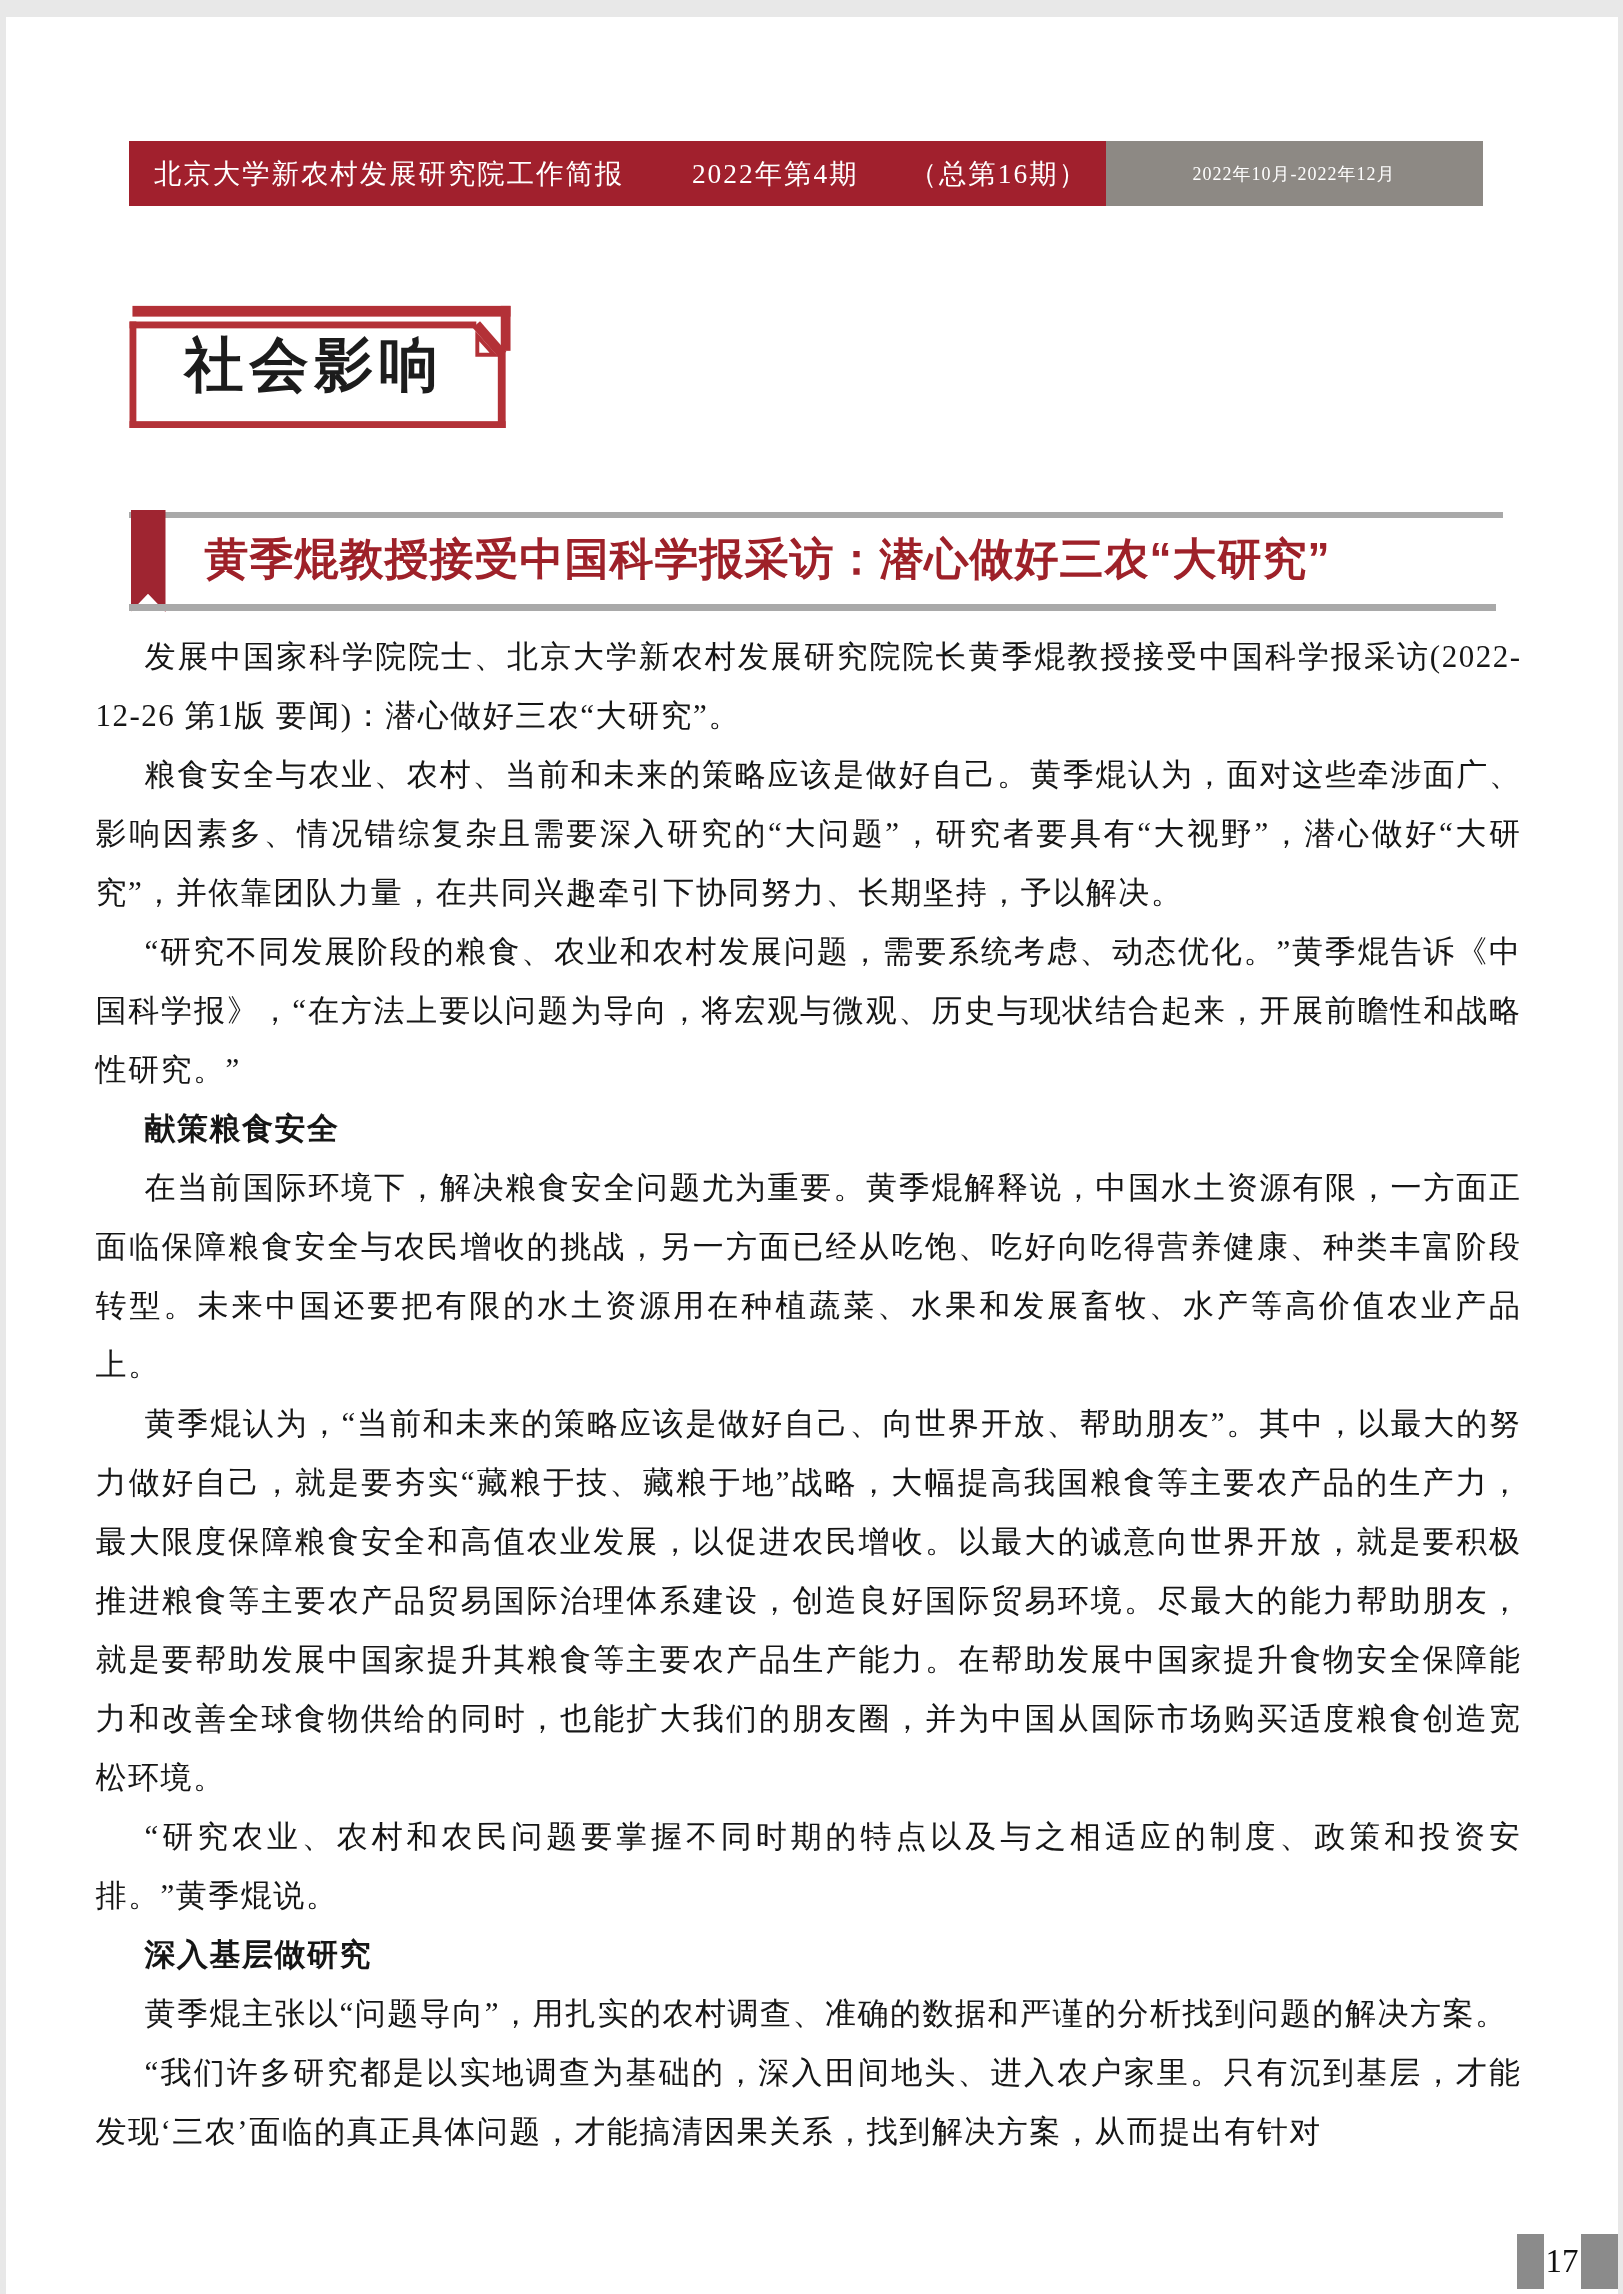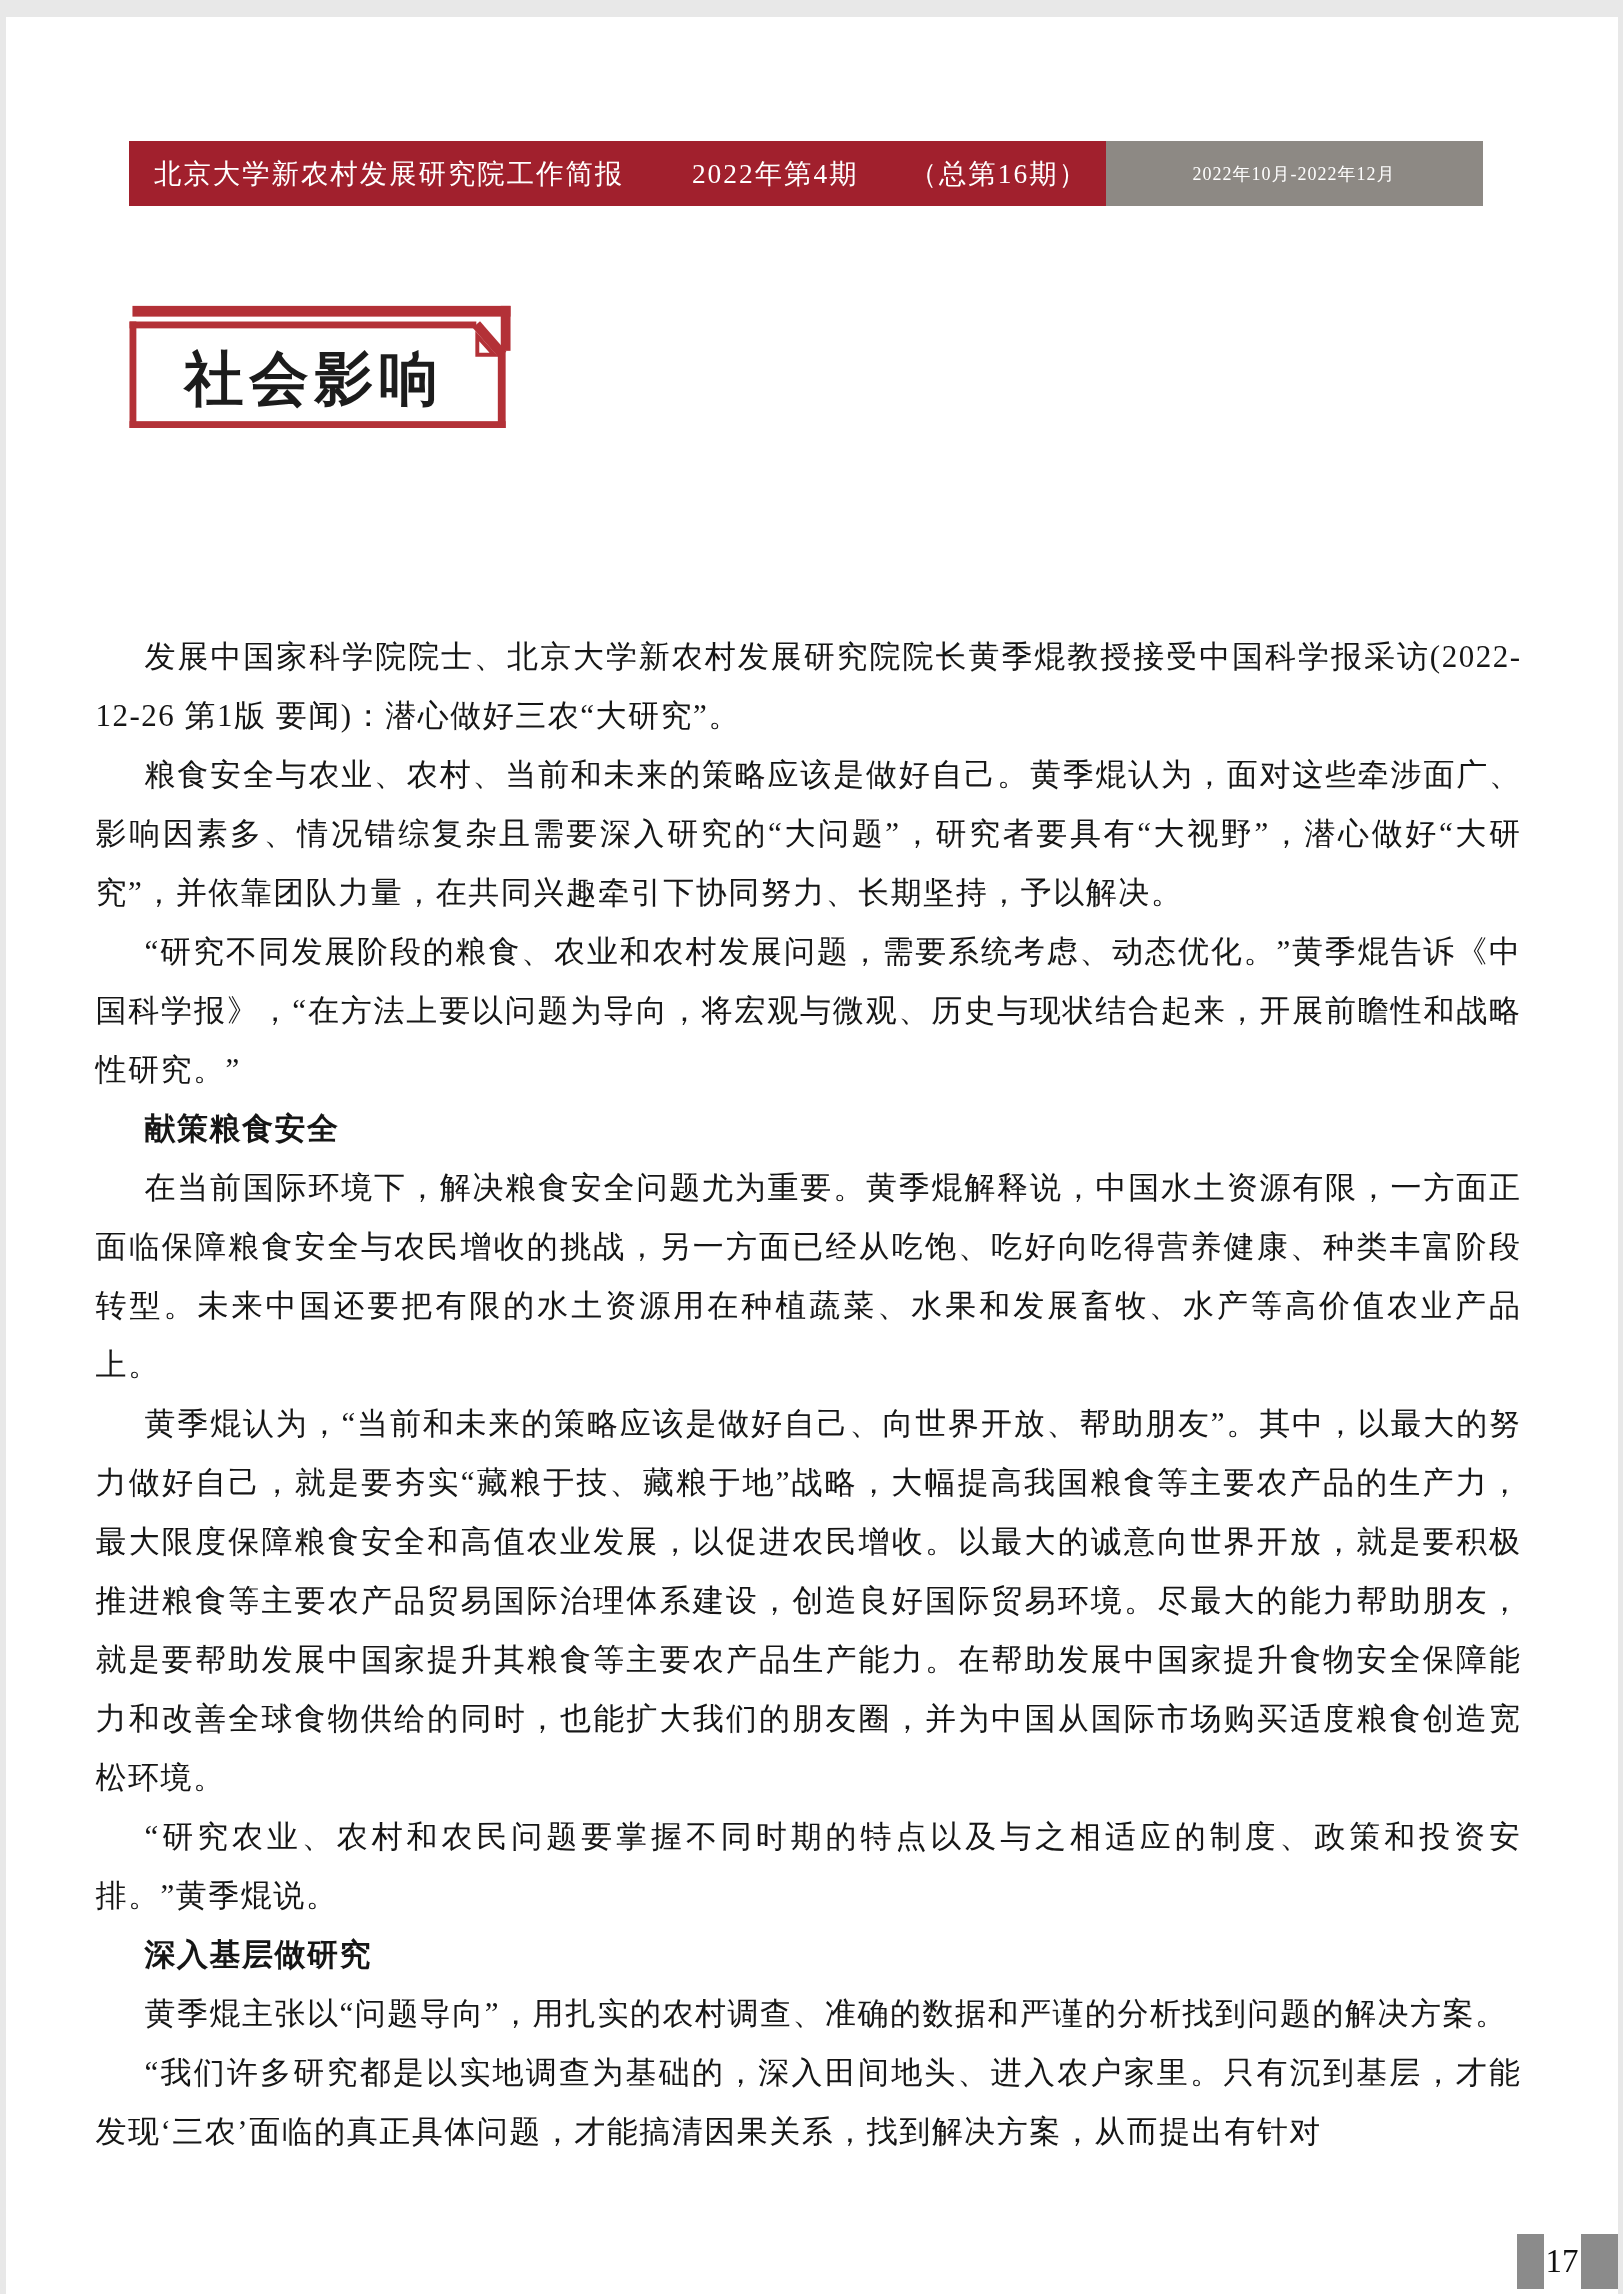--- a/index.html
+++ b/index.html
@@ -25,21 +25,21 @@
   .topbar-gray{
     width:377px;height:65px;background:#8d8984;color:#ffffff;
     display:flex;align-items:center;justify-content:center;
     font-size:18px;letter-spacing:1px;white-space:nowrap;
   }
 
   
   .badge{position:absolute;left:123px;top:284px;width:384px;height:127px;}
   .badge svg{position:absolute;left:0;top:0;}
   .badge-text{
-    position:absolute;left:56px;top:40px;
+    position:absolute;left:56px;top:26px;
     font-family:"Liberation Sans","DejaVu Sans",sans-serif;
     font-weight:900;font-size:59px;letter-spacing:5.9px;color:#1c1c1c;
     line-height:76px;white-space:nowrap;
   }
 
   
   .banner{position:absolute;left:123px;top:493px;width:1374px;height:104px;}
   .banner .line-top{position:absolute;left:0;top:2px;width:1374px;height:5.9px;background:#a9a9a9;}
   .banner .line-bottom{position:absolute;left:0;top:94px;width:1367px;height:6.9px;background:#a9a9a9;}
   .ribbon{
@@ -108,20 +108,26 @@
 
       <rect x="377" y="52" width="8" height="78" fill="#b33137"></rect>
 
       <line x1="355" y1="24" x2="382" y2="55" stroke="#b33137" stroke-width="10"></line>
 
       <polygon points="356,36 373,55 356,55" fill="#ffffff" stroke="#b33137" stroke-width="4"></polygon>
     </svg>
     <span class="badge-text">社会影响</span>
   </div>
 
+  <div class="banner">
+    <div class="line-top"></div>
+    <div class="ribbon"></div>
+    <h1 class="article-title">黄季焜教授接受中国科学报采访：潜心做好三农“大研究”</h1>
+    <div class="line-bottom"></div>
+  </div>
 
   <main class="article-body">
     <p class="para">发展中国家科学院院士、北京大学新农村发展研究院院长黄季焜教授接受中国科学报采访(2022-12-26 第1版 要闻)：潜心做好三农“大研究”。</p>
     <p class="para">粮食安全与农业、农村、当前和未来的策略应该是做好自己。黄季焜认为，面对这些牵涉面广、影响因素多、情况错综复杂且需要深入研究的“大问题”，研究者要具有“大视野”，潜心做好“大研究”，并依靠团队力量，在共同兴趣牵引下协同努力、长期坚持，予以解决。</p>
     <p class="para">“研究不同发展阶段的粮食、农业和农村发展问题，需要系统考虑、动态优化。”黄季焜告诉《中国科学报》，“在方法上要以问题为导向，将宏观与微观、历史与现状结合起来，开展前瞻性和战略性研究。”</p>
     <p class="para head">献策粮食安全</p>
     <p class="para">在当前国际环境下，解决粮食安全问题尤为重要。黄季焜解释说，中国水土资源有限，一方面正面临保障粮食安全与农民增收的挑战，另一方面已经从吃饱、吃好向吃得营养健康、种类丰富阶段转型。未来中国还要把有限的水土资源用在种植蔬菜、水果和发展畜牧、水产等高价值农业产品上。</p>
     <p class="para">黄季焜认为，“当前和未来的策略应该是做好自己、向世界开放、帮助朋友”。其中，以最大的努力做好自己，就是要夯实“藏粮于技、藏粮于地”战略，大幅提高我国粮食等主要农产品的生产力，最大限度保障粮食安全和高值农业发展，以促进农民增收。以最大的诚意向世界开放，就是要积极推进粮食等主要农产品贸易国际治理体系建设，创造良好国际贸易环境。尽最大的能力帮助朋友，就是要帮助发展中国家提升其粮食等主要农产品生产能力。在帮助发展中国家提升食物安全保障能力和改善全球食物供给的同时，也能扩大我们的朋友圈，并为中国从国际市场购买适度粮食创造宽松环境。</p>
     <p class="para">“研究农业、农村和农民问题要掌握不同时期的特点以及与之相适应的制度、政策和投资安排。”黄季焜说。</p>
     <p class="para head">深入基层做研究</p>

